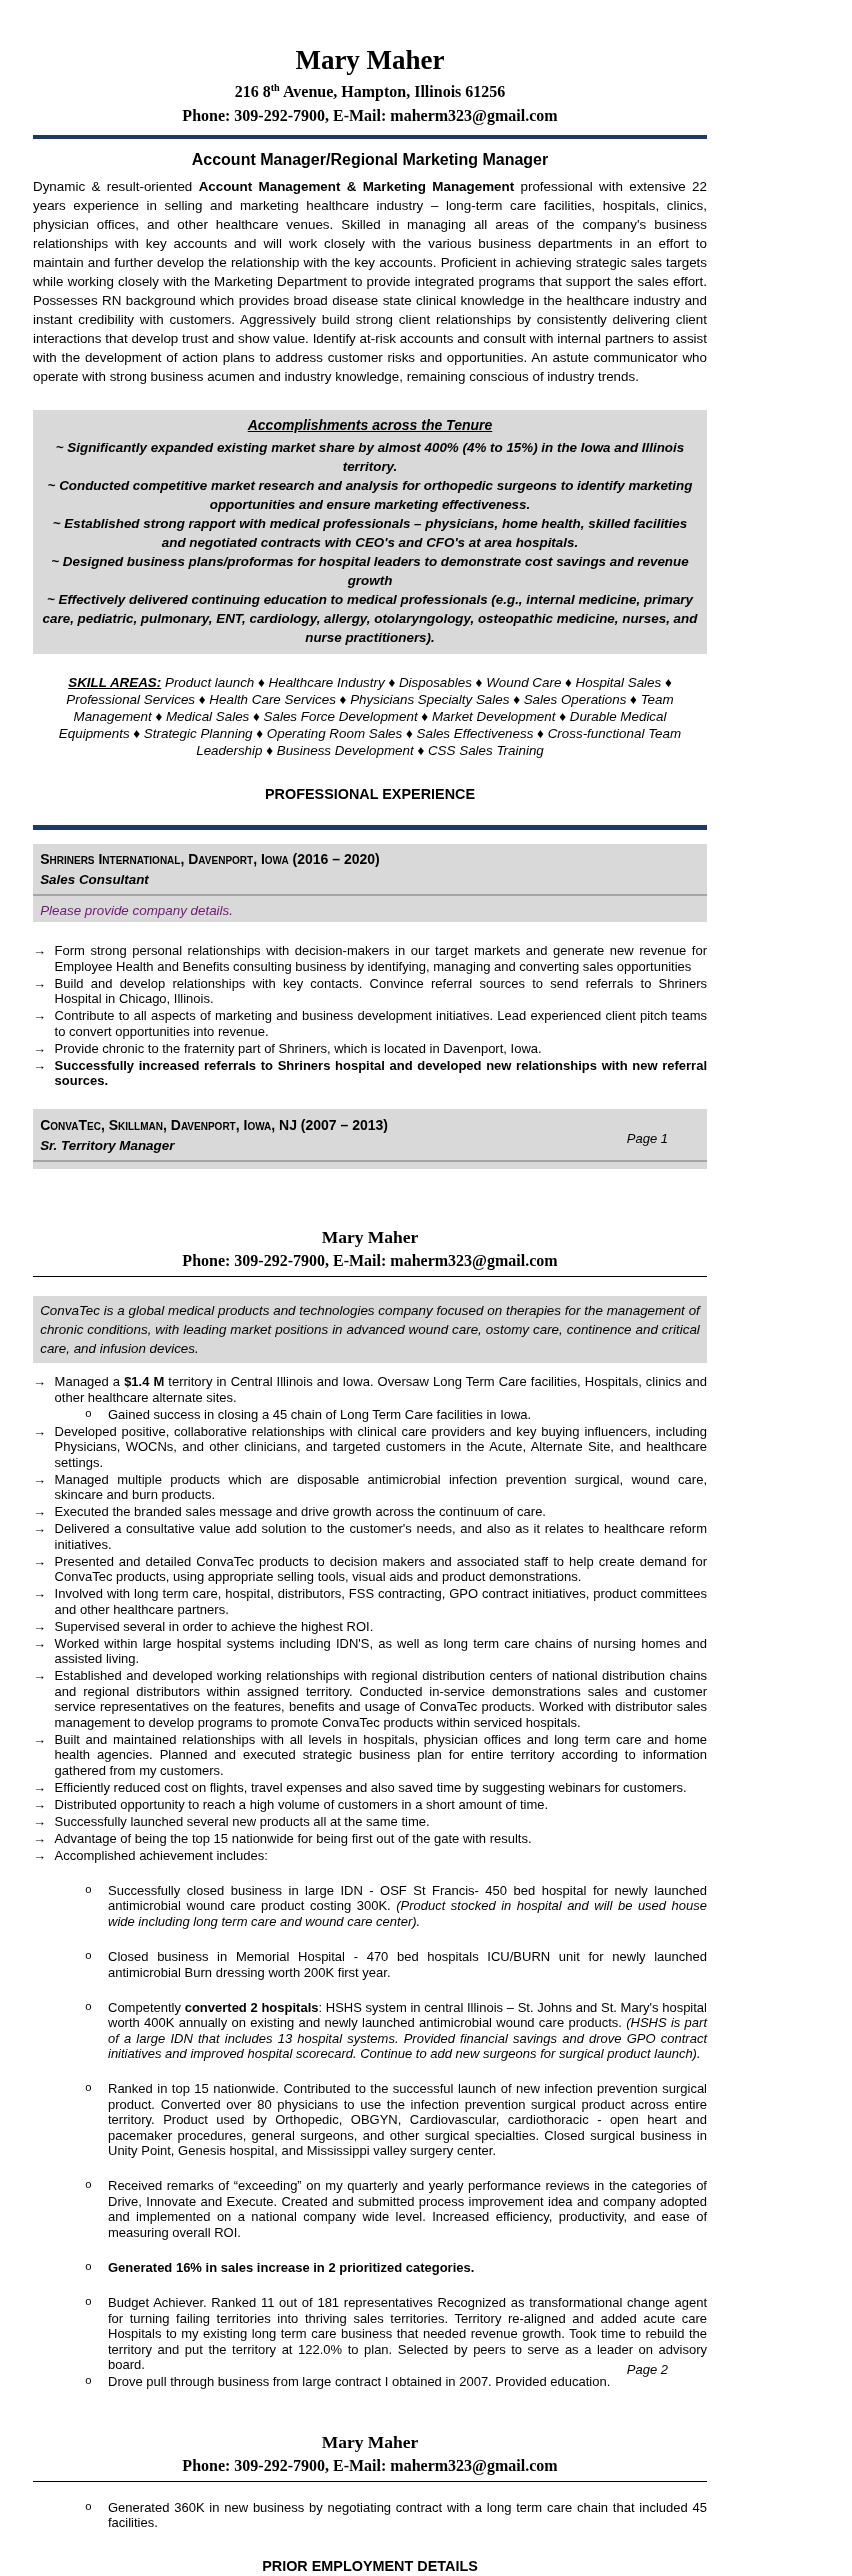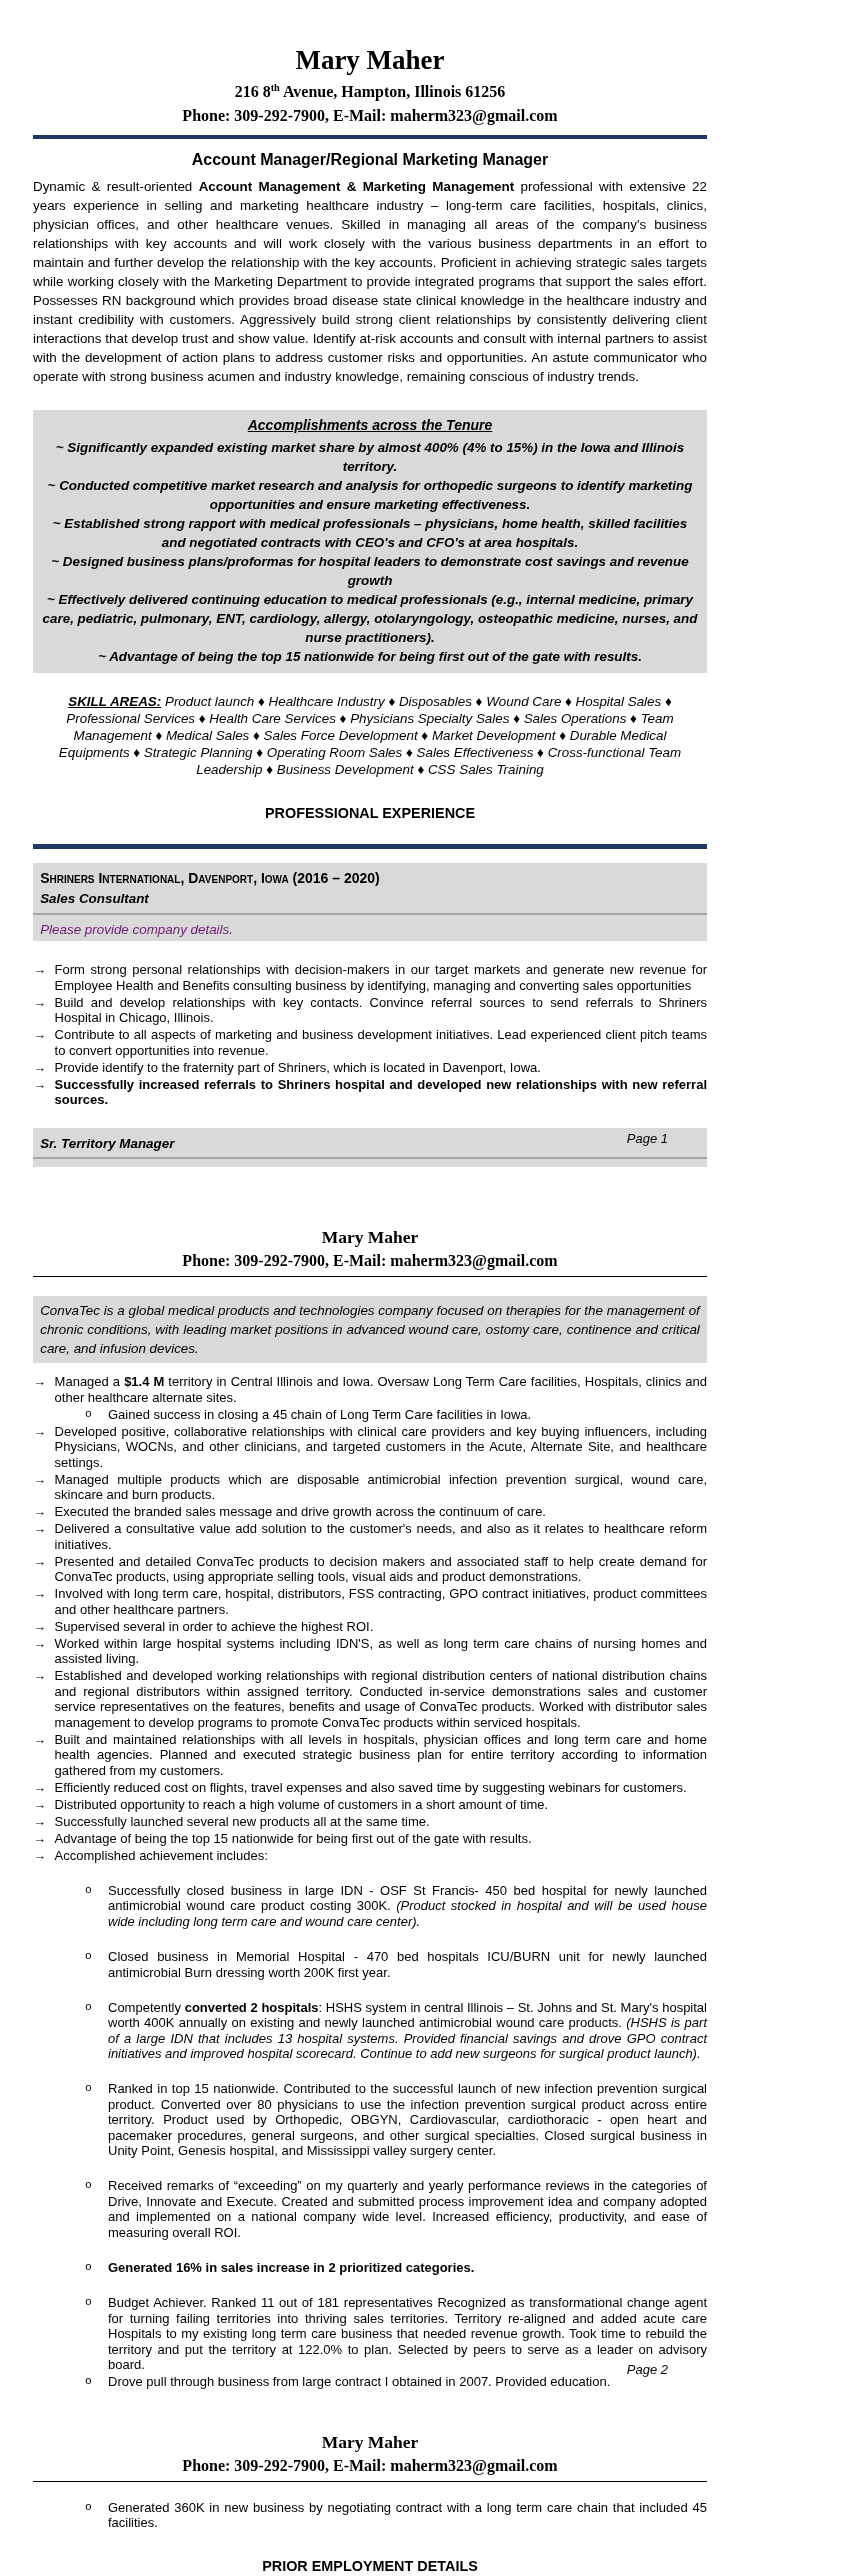--- a/index.html
+++ b/index.html
@@ -70,21 +70,20 @@
   <p class="summary" id="summary"><span>Dynamic &amp; result-oriented </span><span class="b">Account Management &amp; Marketing Management</span><span> professional with extensive 22 years experience in selling and marketing healthcare industry – long-term care facilities, hospitals, clinics, physician offices, and other healthcare venues. Skilled in managing all areas of the company's business relationships with key accounts and will work closely with the various business departments in an effort to maintain and further develop the relationship with the key accounts. Proficient in achieving strategic sales targets while working closely with the Marketing Department to provide integrated programs that support the sales effort. Possesses RN background which provides broad disease state clinical knowledge in the healthcare industry and instant credibility with customers. Aggressively build strong client relationships by consistently delivering client interactions that develop trust and show value. Identify at-risk accounts and consult with internal partners to assist with the development of action plans to address customer risks and opportunities. An astute communicator who operate with strong business acumen and industry knowledge, remaining conscious of industry trends.</span></p>
 
   <div class="gray-box acc">
     <p class="acc-title"><span class="u">Accomplishments across the Tenure</span></p>
     <div id="acc-list">
         <p class="acc-line">~ Significantly expanded existing market share by almost 400% (4% to 15%) in the Iowa and Illinois territory.</p>
         <p class="acc-line">~ Conducted competitive market research and analysis for orthopedic surgeons to identify marketing opportunities and ensure marketing effectiveness.</p>
         <p class="acc-line">~ Established strong rapport with medical professionals – physicians, home health, skilled facilities and negotiated contracts with CEO's and CFO's at area hospitals.</p>
         <p class="acc-line">~ Designed business plans/proformas for hospital leaders to demonstrate cost savings and revenue growth</p>
         <p class="acc-line">~ Effectively delivered continuing education to medical professionals (e.g., internal medicine, primary care, pediatric, pulmonary, ENT, cardiology, allergy, otolaryngology, osteopathic medicine, nurses, and nurse practitioners).</p>
-        <p class="acc-line">~ Advantage of being the top 15 nationwide for being first out of the gate with results.</p>
       </div>
   </div>
 
   <p class="skills"><span class="skills-label u">SKILL AREAS:</span><span> Product launch ♦ Healthcare Industry ♦  Disposables ♦ Wound Care ♦ Hospital Sales ♦ Professional Services ♦ Health Care Services ♦ Physicians Specialty Sales ♦ Sales Operations ♦ Team Management ♦ Medical Sales ♦ Sales Force Development ♦ Market Development ♦ Durable Medical Equipments ♦ Strategic Planning ♦ Operating Room Sales ♦ Sales Effectiveness ♦ Cross-functional Team Leadership ♦ Business Development ♦ CSS Sales Training</span></p>
 
   <h3 class="sect">PROFESSIONAL EXPERIENCE</h3>
   <div class="rule-navy sect-rule"></div>
 
   <div class="gray-box job">
     <p class="company">Shriners International, Davenport, Iowa (2016 – 2020)</p>
@@ -101,29 +100,30 @@
       <div class="row arrow">
         <span class="mk">→</span>
         <div class="tx"><span>Build and develop relationships with key contacts. Convince referral sources to send referrals to Shriners Hospital in Chicago, Illinois.</span></div>
       </div>
       <div class="row arrow">
         <span class="mk">→</span>
         <div class="tx"><span>Contribute to all aspects of marketing and business development initiatives. Lead experienced client pitch teams to convert opportunities into revenue.</span></div>
       </div>
       <div class="row arrow">
         <span class="mk">→</span>
-        <div class="tx"><span>Provide identify to the fraternity part of Shriners, which is located in Davenport, Iowa.</span></div>
+        <div class="tx"><span>Provide chronic to the fraternity part of Shriners, which is located in Davenport, Iowa.</span></div>
       </div>
       <div class="row arrow">
         <span class="mk">→</span>
         <div class="tx"><span class="b">Successfully increased referrals to Shriners hospital and developed new relationships with new referral sources.</span></div>
       </div>
     </div>
 
   <div class="gray-box job" style="margin-top:20.6px;">
+    <p class="company">ConvaTec, Skillman, Davenport, Iowa, NJ (2007 – 2013)</p>
     <p class="job-title">Sr. Territory Manager</p>
     <div class="job-divider"></div>
     <div class="pad-strip"></div>
   </div>
 
   <p class="page-marker" style="top:1131px;">Page 1</p>
 </section>
 
 <section class="page">
   <h1 class="name2">Mary Maher</h1>

